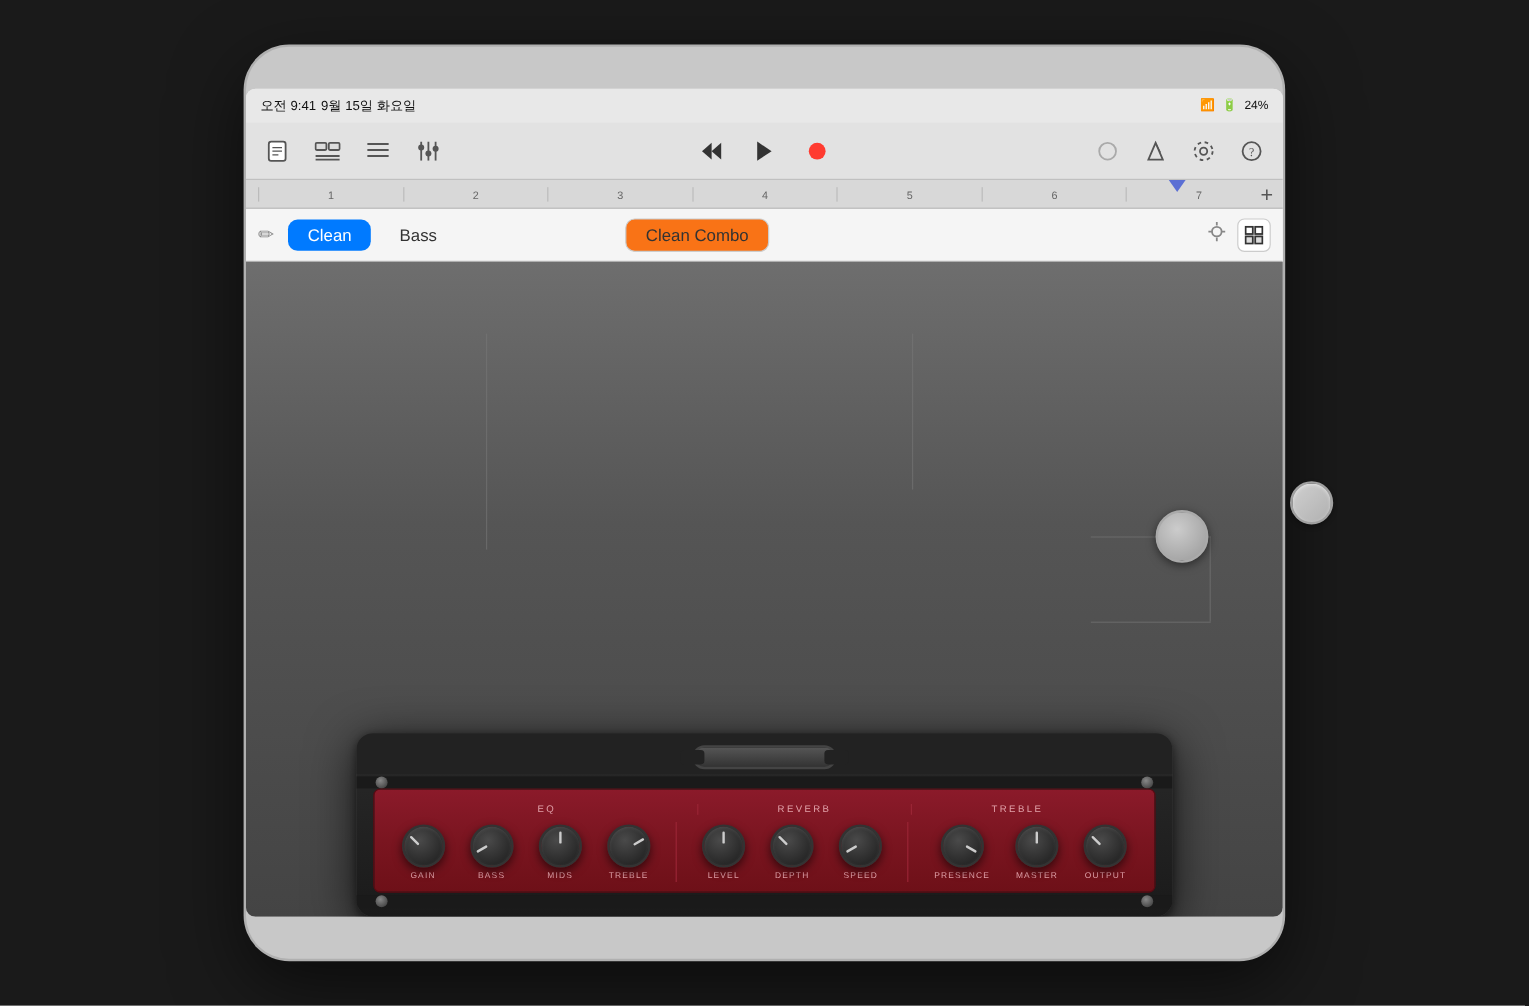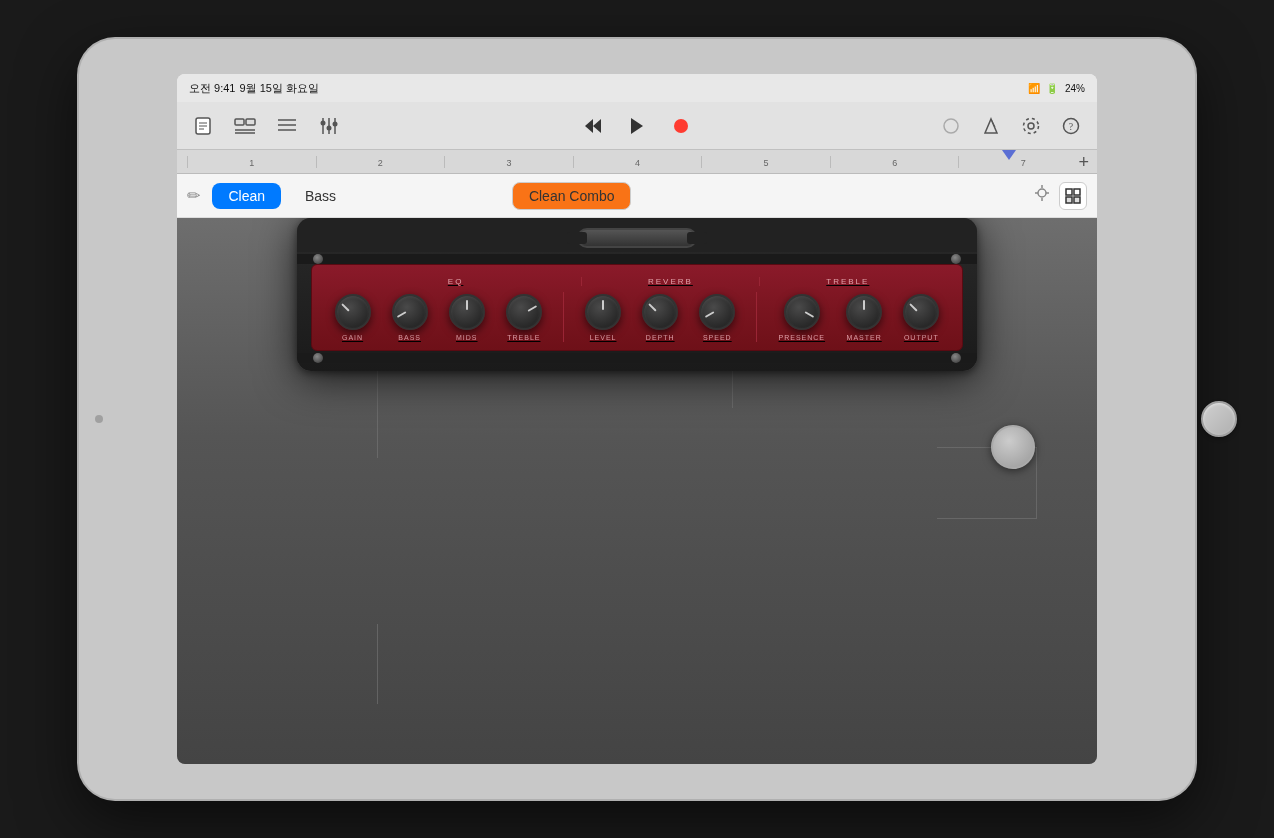--- a/index.html
+++ b/index.html
@@ -8,21 +8,21 @@
       height: 838px;
       background: #1a1a1a;
       display: flex;
       align-items: center;
       justify-content: center;
       font-family: -apple-system, 'SF Pro Display', sans-serif;
     }
 
     
     .ipad-frame {
-      width: 1116px;
+      width: 864px;
       height: 760px;
       background: #c8c8c8;
       border-radius: 36px;
       position: relative;
       box-shadow: 0 0 0 2px #b0b0b0, 0 20px 60px rgba(0,0,0,0.6);
       display: flex;
       align-items: center;
       justify-content: center;
     }
 
@@ -263,25 +263,24 @@
       display: flex;
       align-items: center;
       justify-content: center;
     }
 
     
     .main-content {
       flex: 1;
       background: #888;
       display: flex;
-      align-items: flex-start;
+      align-items: flex-end;
       justify-content: center;
       position: relative;
       overflow: hidden;
-      text-decoration: underline;
     }
 
     .bg-overlay {
       position: absolute;
       inset: 0;
       background: linear-gradient(180deg, #6e6e6e 0%, #555 40%, #444 100%);
     }
 
     
     .amp-container {

